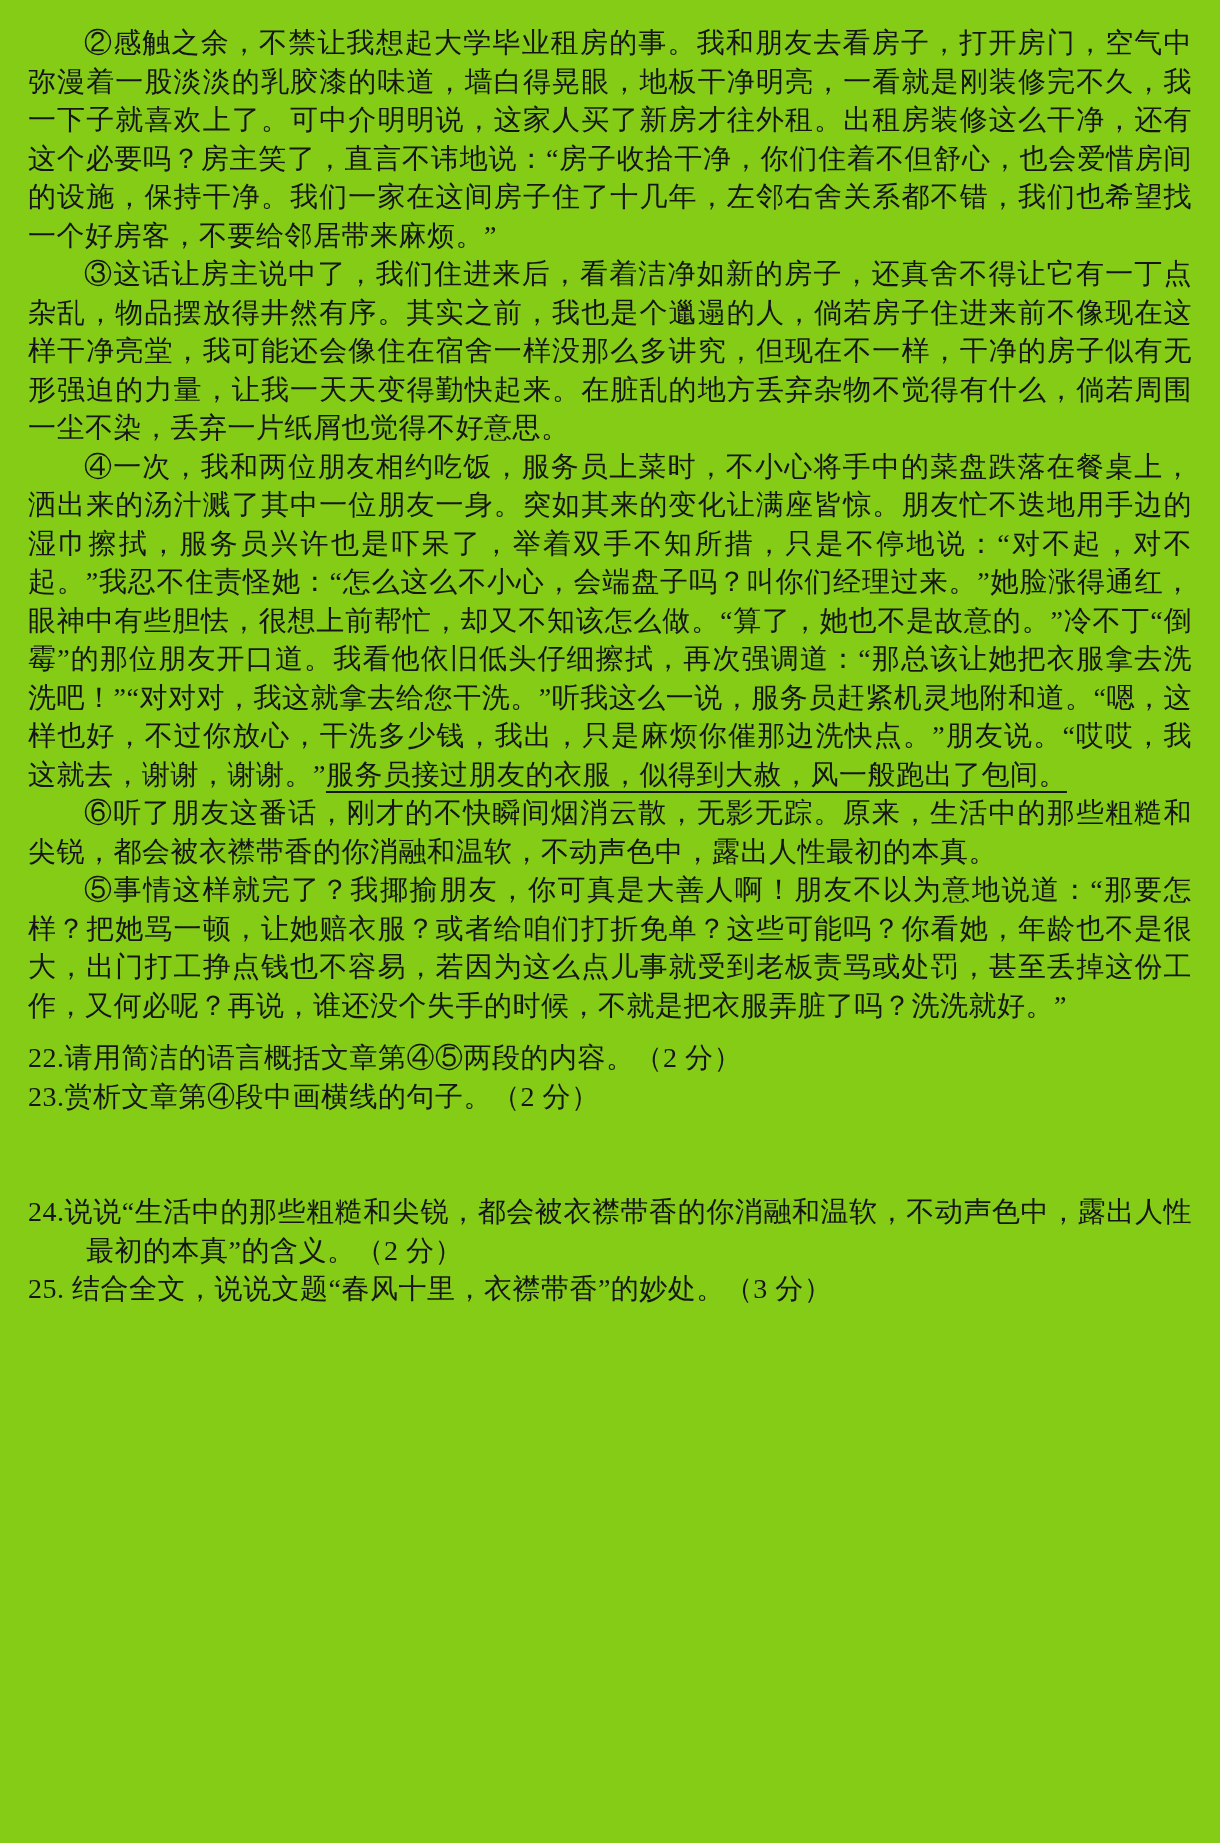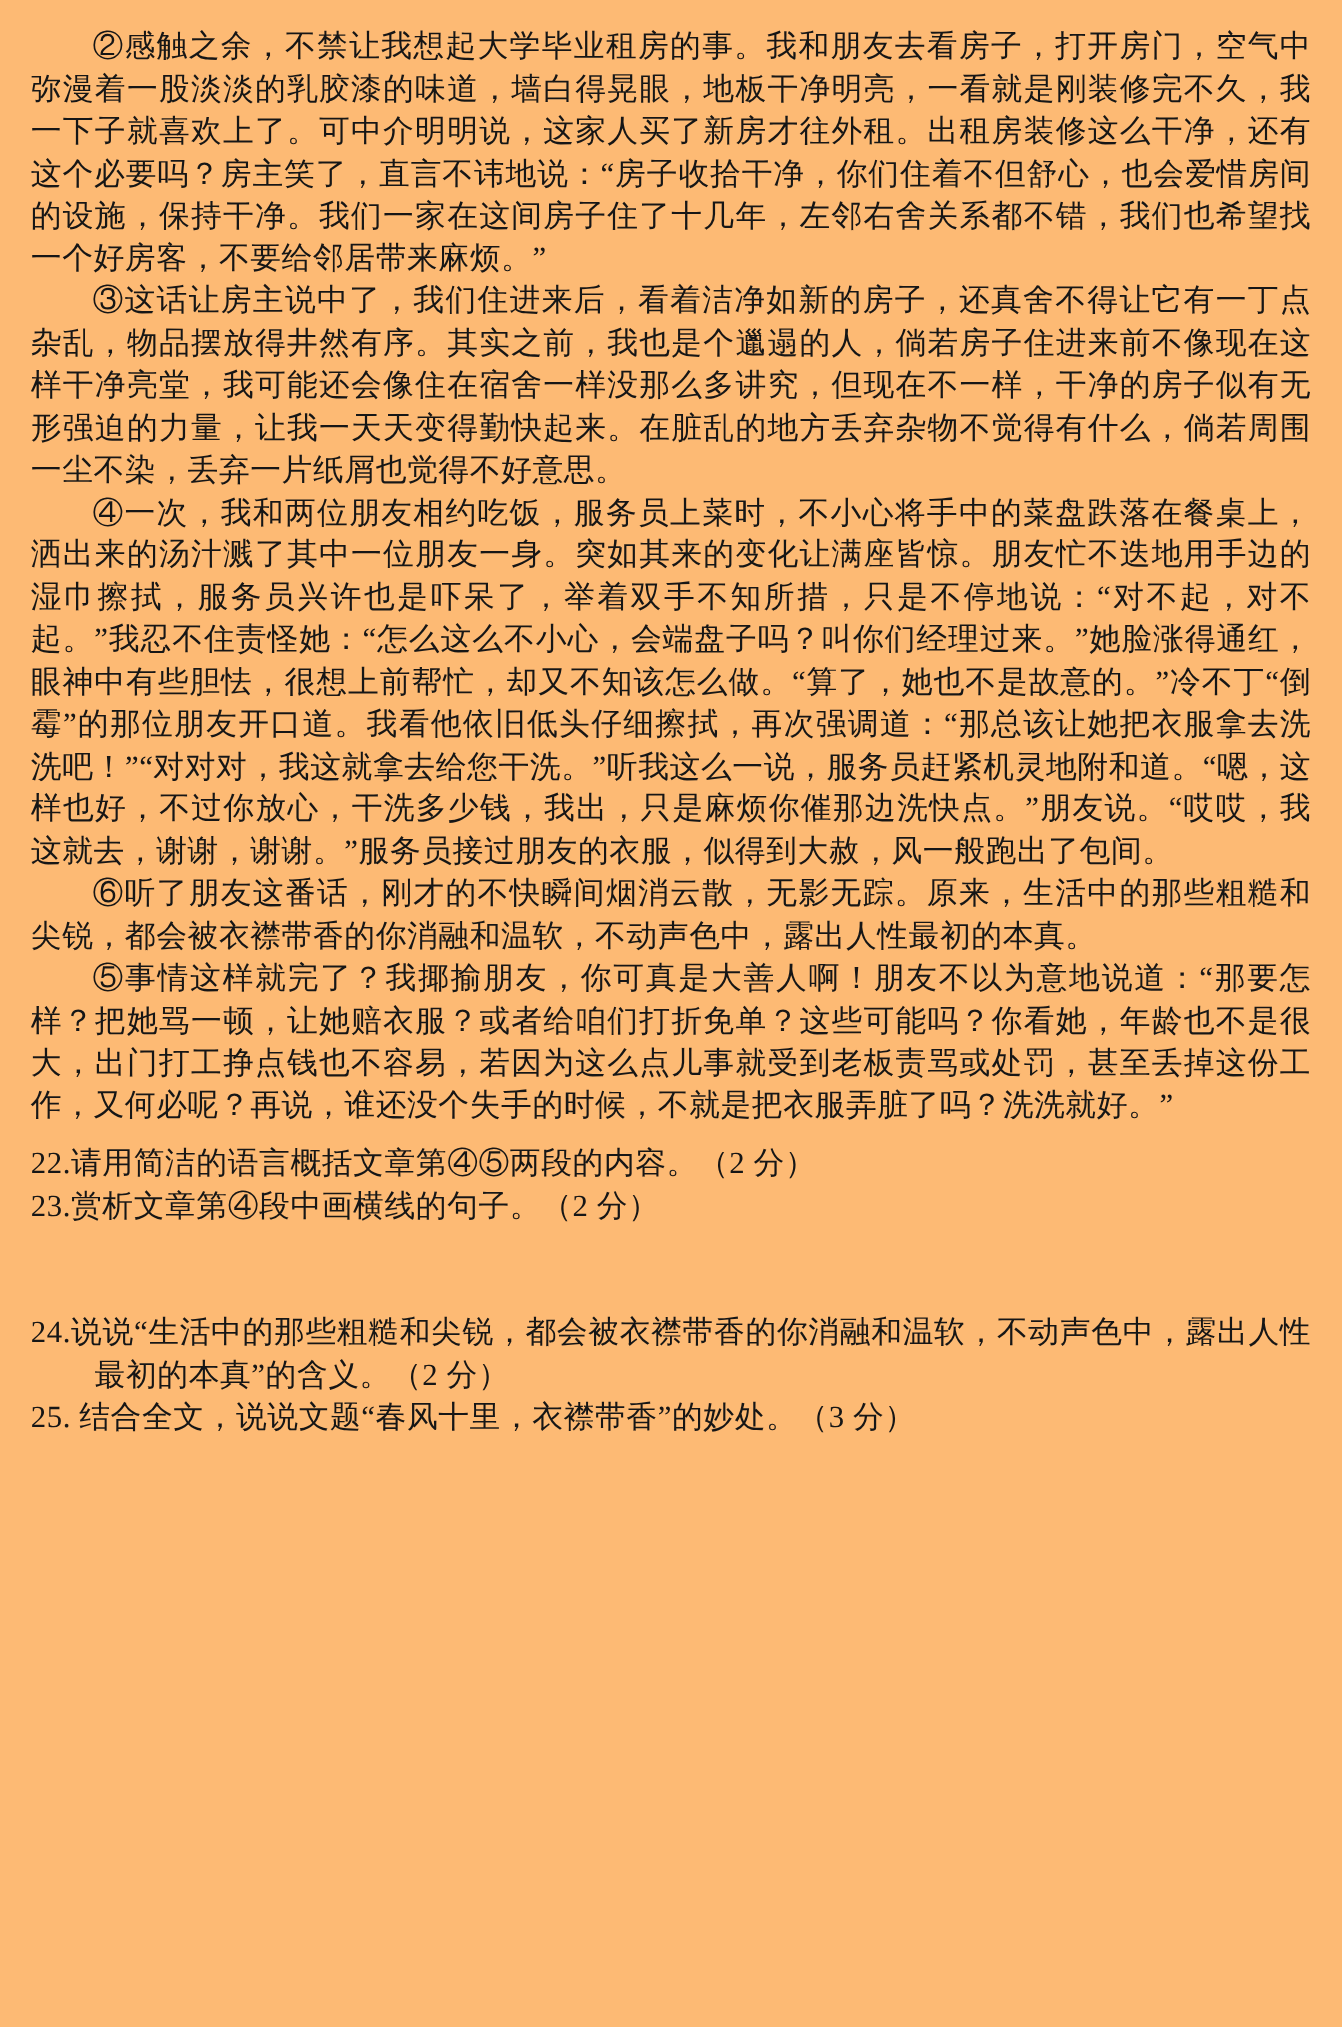--- a/index.html
+++ b/index.html
@@ -4,40 +4,41 @@
 <style>
   html, body {
     margin: 0;
     padding: 0;
     background: #ffffff;
   }
   .page {
     position: relative;
     width: 1220px;
     height: 1843px;
-    background: #fdba74;
+    background: #84cc16;
     overflow: hidden;
     font-family: "Liberation Serif", "DejaVu Serif", serif;
     color: #161616;
   }
   .content {
     position: absolute;
     left: 28px;
     top: 24px;
     width: 1164px;
     font-size: 28px;
     line-height: 38.5px;
     letter-spacing: 0.5px;
     text-align: justify;
   }
   .passage p {
     margin: 0;
     text-indent: 2em;
   }
   .underline {
+    text-decoration: underline;
     text-decoration-thickness: 2px;
     text-underline-offset: 7px;
   }
   .question {
     margin: 0;
     padding-left: 58px;
     text-indent: -58px;
   }
   #q22 { margin-top: 14px; }
   #q23 { }

